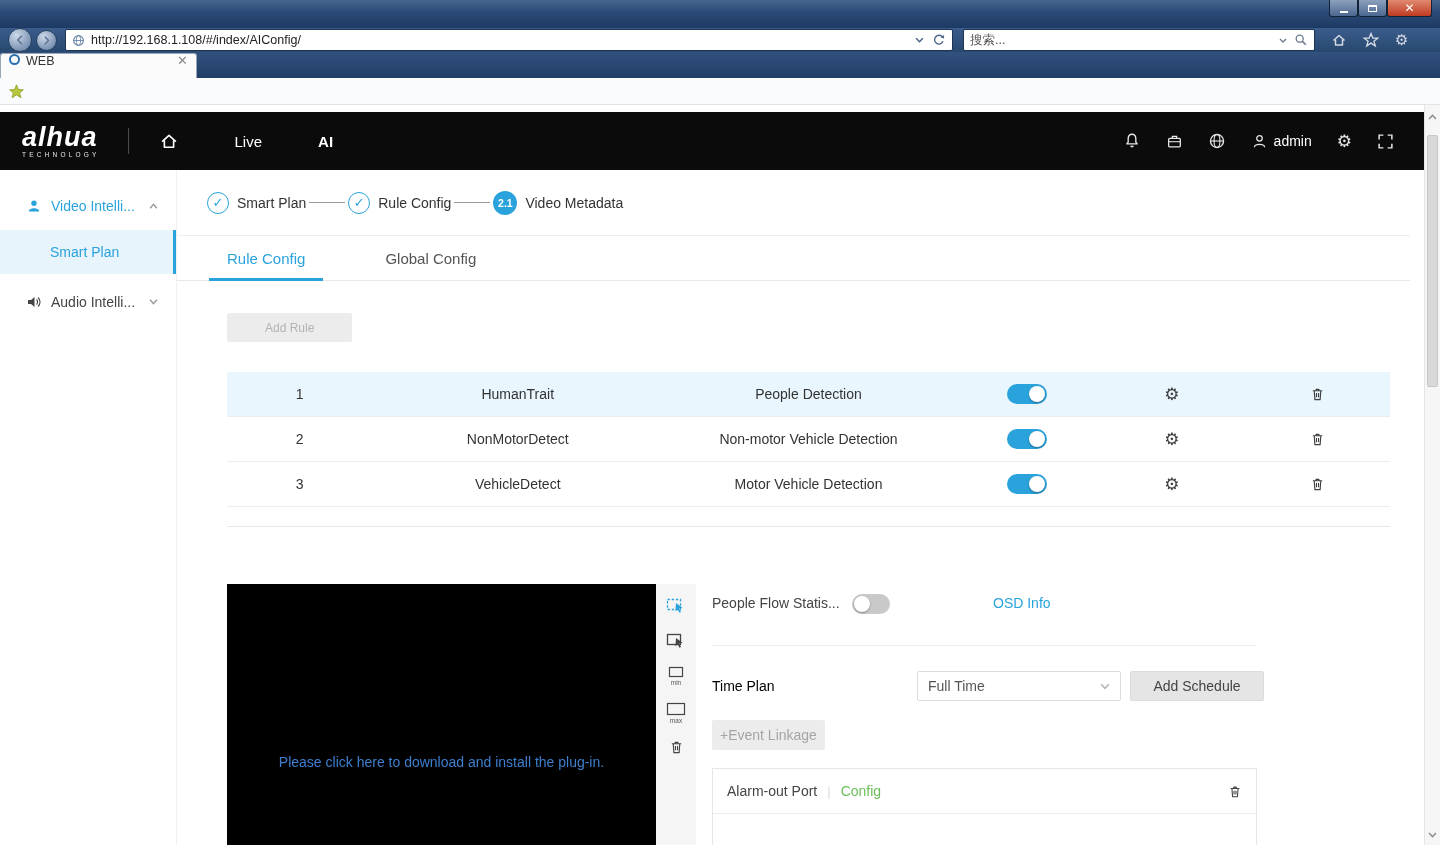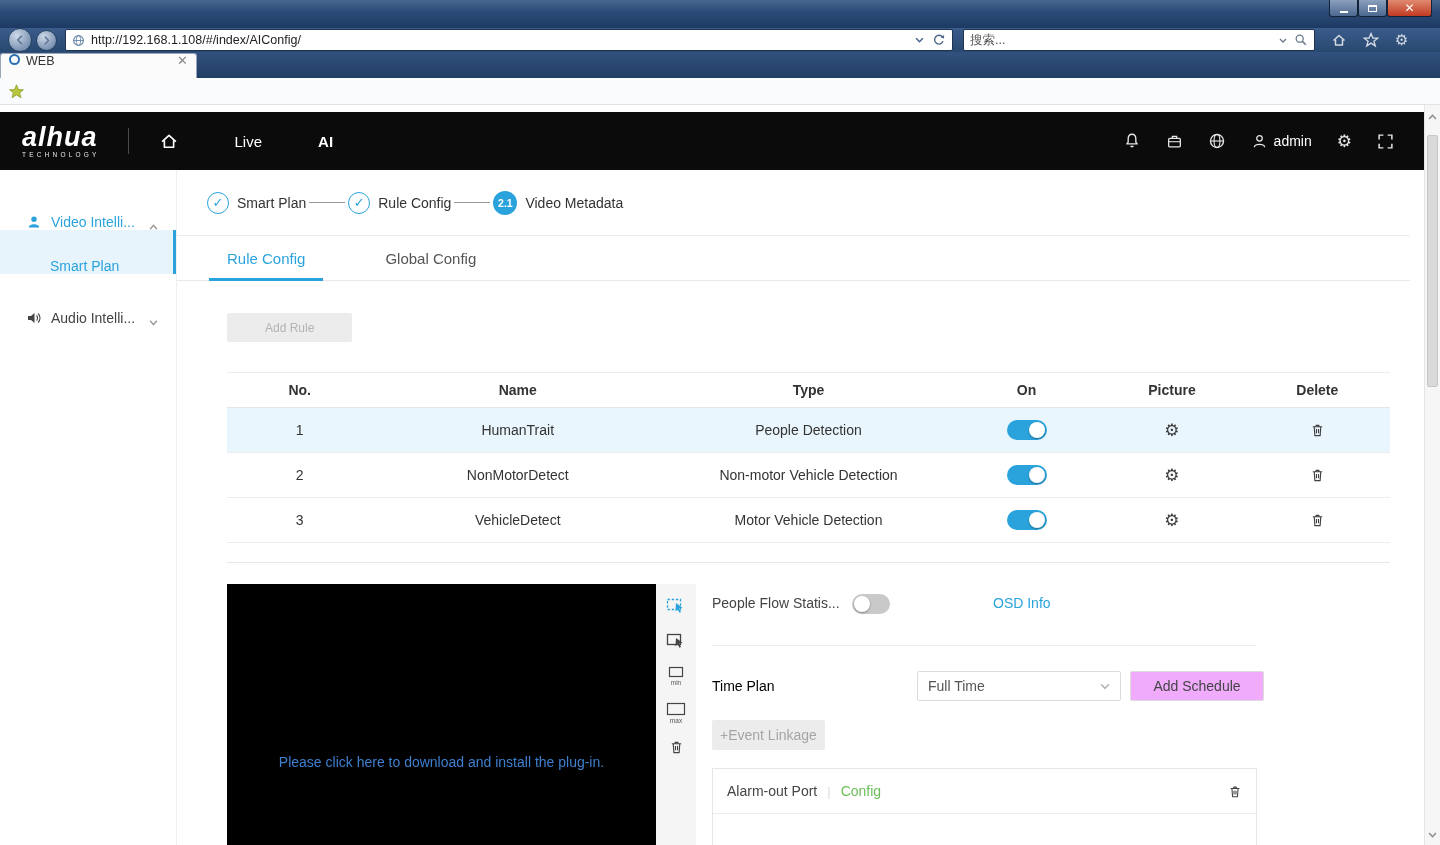--- a/index.html
+++ b/index.html
@@ -58,21 +58,21 @@
   .hdr-divider { width:1px; height:26px; background:#4a4a4a; margin:0 30px 0 28px; }
   .hdr-nav { display:flex; align-items:center; gap:56px; }
   .hdr-nav-item { color:#fff; font-size:15px; cursor:default; }
   .hdr-nav-item.active { font-weight:bold; }
   .hdr-right { margin-left:auto; display:flex; align-items:center; gap:25px; margin-right:30px; }
   .hdr-user { display:flex; align-items:center; gap:6px; color:#fff; font-size:14px; }
   .hdr-gear-glyph { font-family:"DejaVu Sans",sans-serif; color:#e6e6e6; font-size:17px; line-height:1; }
 
   .sidebar { position:absolute; top:65px; left:0; width:177px; height:675px; background:#fff;
     border-right:1px solid #f0f0f0; padding-top:12px; }
-  .side-item { height:48px; display:flex; align-items:flex-end; padding:0 18px 0 26px; gap:9px; font-size:14px; }
+  .side-item { height:48px; display:flex; align-items:center; padding:0 18px 0 26px; gap:9px; font-size:14px; }
   .side-item .chev { margin-left:auto; }
   .side-item.lvl1-video { color:#2aa3dc; }
   .side-item.sub { height:44px; padding-left:50px; color:#2aa3dc; background:#e8f4fc;
     border-right:3px solid #2aa3dc; }
   .side-item.lvl1-audio { color:#444; margin-top:4px; }
 
   .main { position:absolute; top:65px; left:177px; width:1247px; height:675px; background:#fff; }
 
   .stepper-wrap { position:absolute; top:0; left:0; right:14px; height:66px; border-bottom:1px solid #ededed;
     display:flex; align-items:center; padding-left:30px; }
@@ -127,21 +127,21 @@
   .osd-link { position:absolute; left:281px; top:3px; font-size:14px; color:#2aa3dc; }
 
   .divider1 { position:absolute; left:535px; top:475px; width:544px; height:1px; background:#ececec; }
 
   .tp-row { position:absolute; left:535px; top:501px; width:700px; height:30px; }
   .tp-label { position:absolute; left:0; top:0; line-height:30px; font-size:14px; color:#000000; }
   .tp-select { position:absolute; left:205px; top:0; width:204px; height:30px; border:1px solid #dcdcdc;
     border-radius:2px; display:flex; align-items:center; padding:0 10px; background:#fff; }
   .tp-select-value { flex:1; font-size:14px; color:#555; }
   .add-schedule-btn { position:absolute; left:418px; top:0; width:134px; height:30px; border:1px solid #dcdcdc;
-    background:#f0abfc; border-radius:2px; font-size:14px; color:#444; display:flex; align-items:center; justify-content:center; }
+    background:#e5e5e5; border-radius:2px; font-size:14px; color:#444; display:flex; align-items:center; justify-content:center; }
 
   .event-btn { position:absolute; left:535px; top:550px; height:30px; padding:0 8px; background:#ececec;
     color:#a5a5a5; font-size:14px; border:none; border-radius:2px; display:flex; align-items:center; }
 
   .alarm-box { position:absolute; left:535px; top:598px; width:545px; height:92px; border:1px solid #e6e6e6; }
   .alarm-row { height:45px; display:flex; align-items:center; padding:0 14px; border-bottom:1px solid #ececec; }
   .alarm-label { font-size:14px; color:#444; }
   .alarm-sep { color:#ddd; margin:0 10px; font-size:13px; }
   .alarm-status { font-size:14px; color:#6cbf5a; }
   .alarm-del { margin-left:auto; }
@@ -335,28 +335,20 @@
       </div>
 
       <div class="tabs">
         <div class="tab-item active">Rule Config</div>
         <div class="tab-item">Global Config</div>
       </div>
 
       <button class="add-rule-btn">Add Rule</button>
 
       <div class="rules-table">
-        <div class="t-row t-head">
-          <div class="col c-no">No.</div>
-          <div class="col c-name">Name</div>
-          <div class="col c-type">Type</div>
-          <div class="col c-on">On</div>
-          <div class="col c-pic">Picture</div>
-          <div class="col c-del">Delete</div>
-        </div>
 
         <div class="t-row t-body hl">
           <div class="col c-no">1</div>
           <div class="col c-name">HumanTrait</div>
           <div class="col c-type">People Detection</div>
           <div class="col c-on">
               <span class="toggle on">
                 <span class="knob"></span>
               </span>
             </div>

